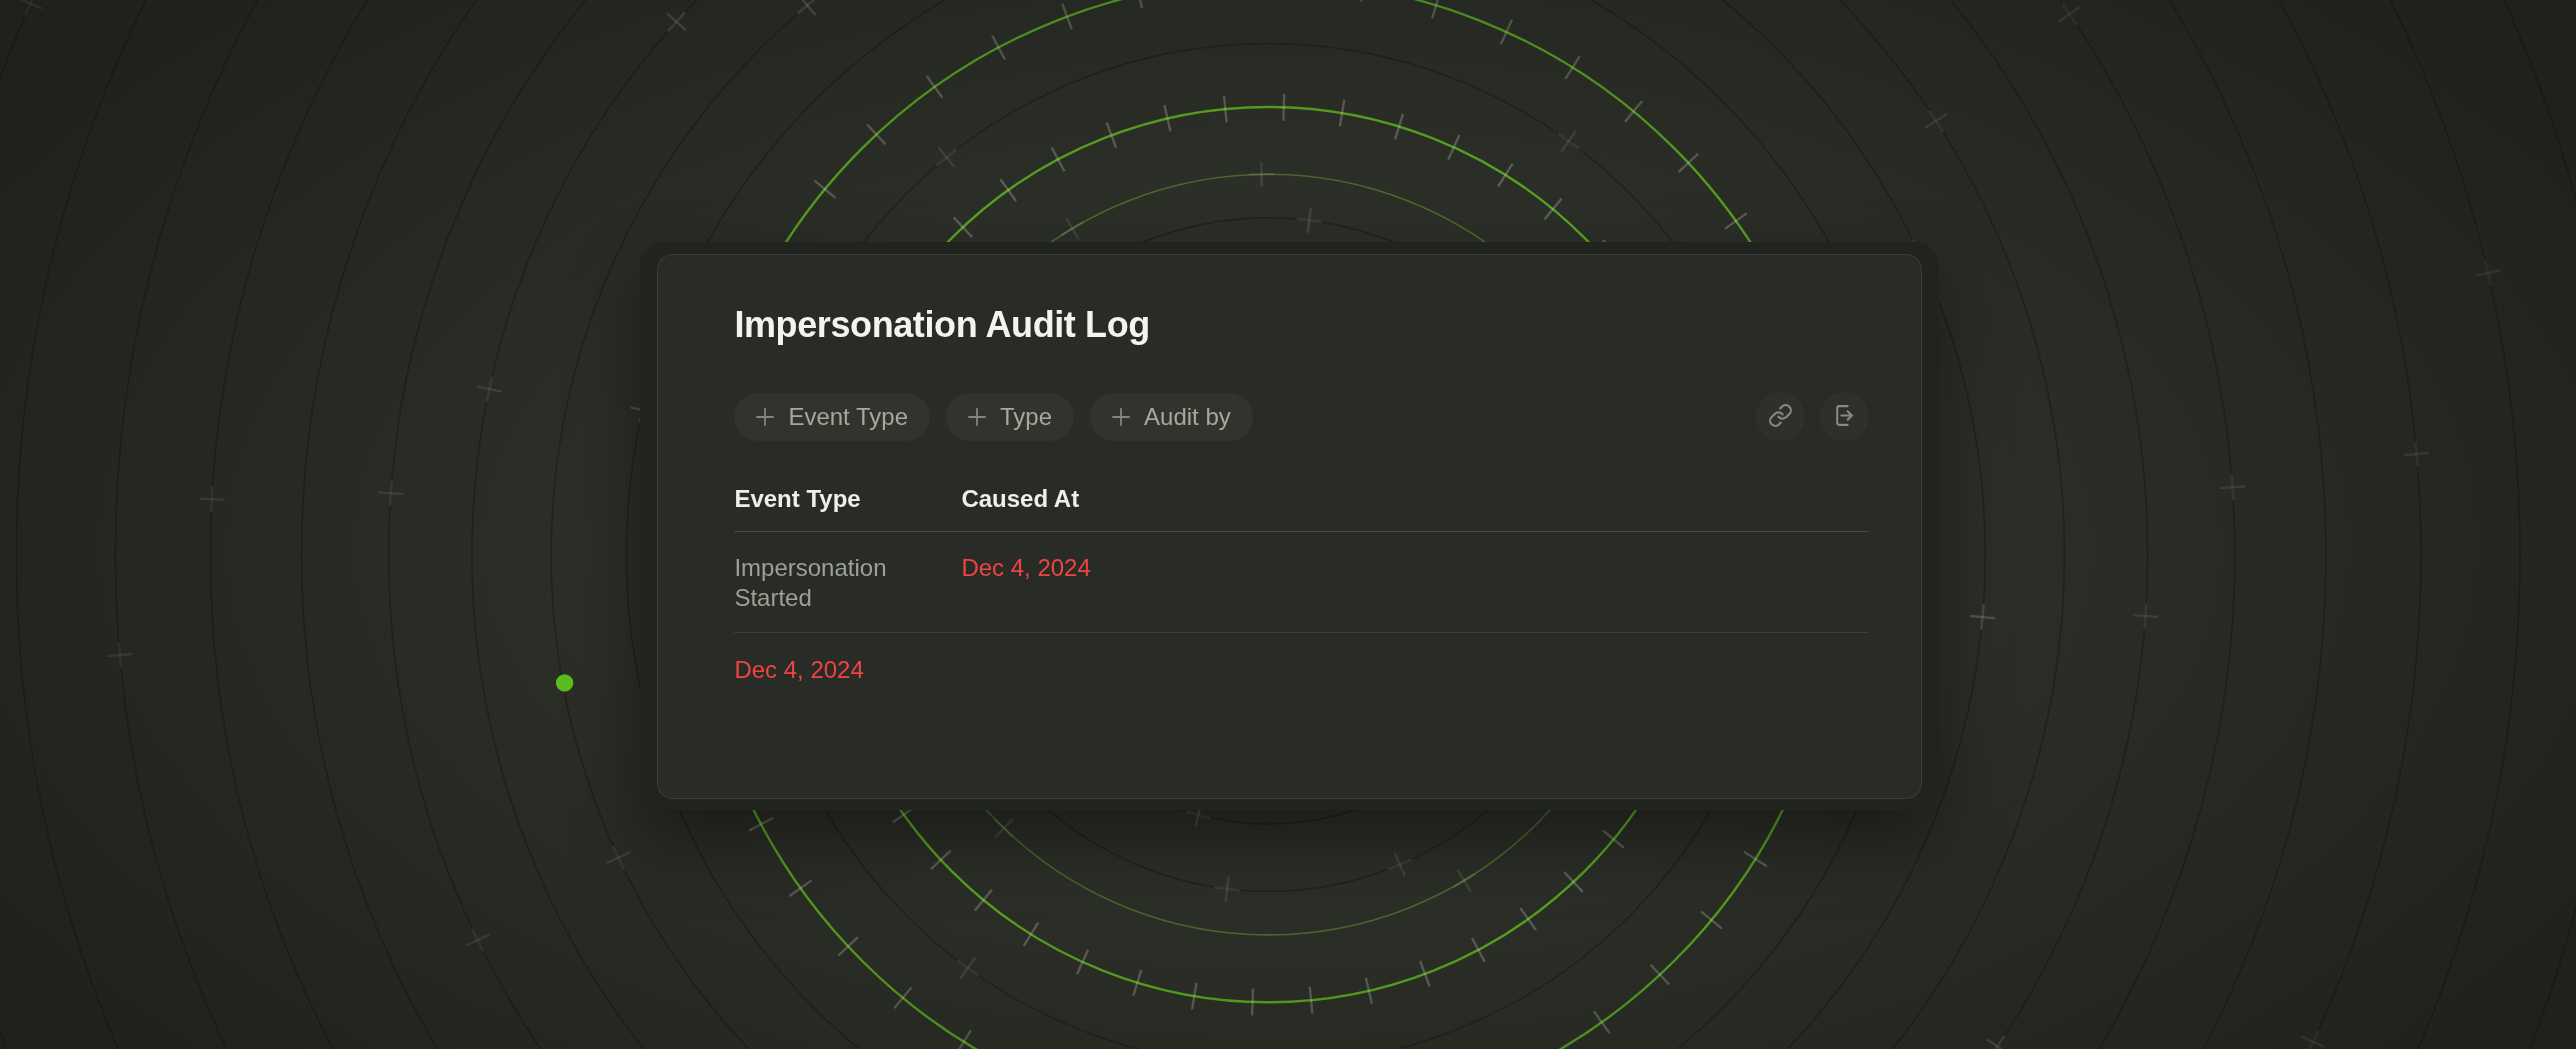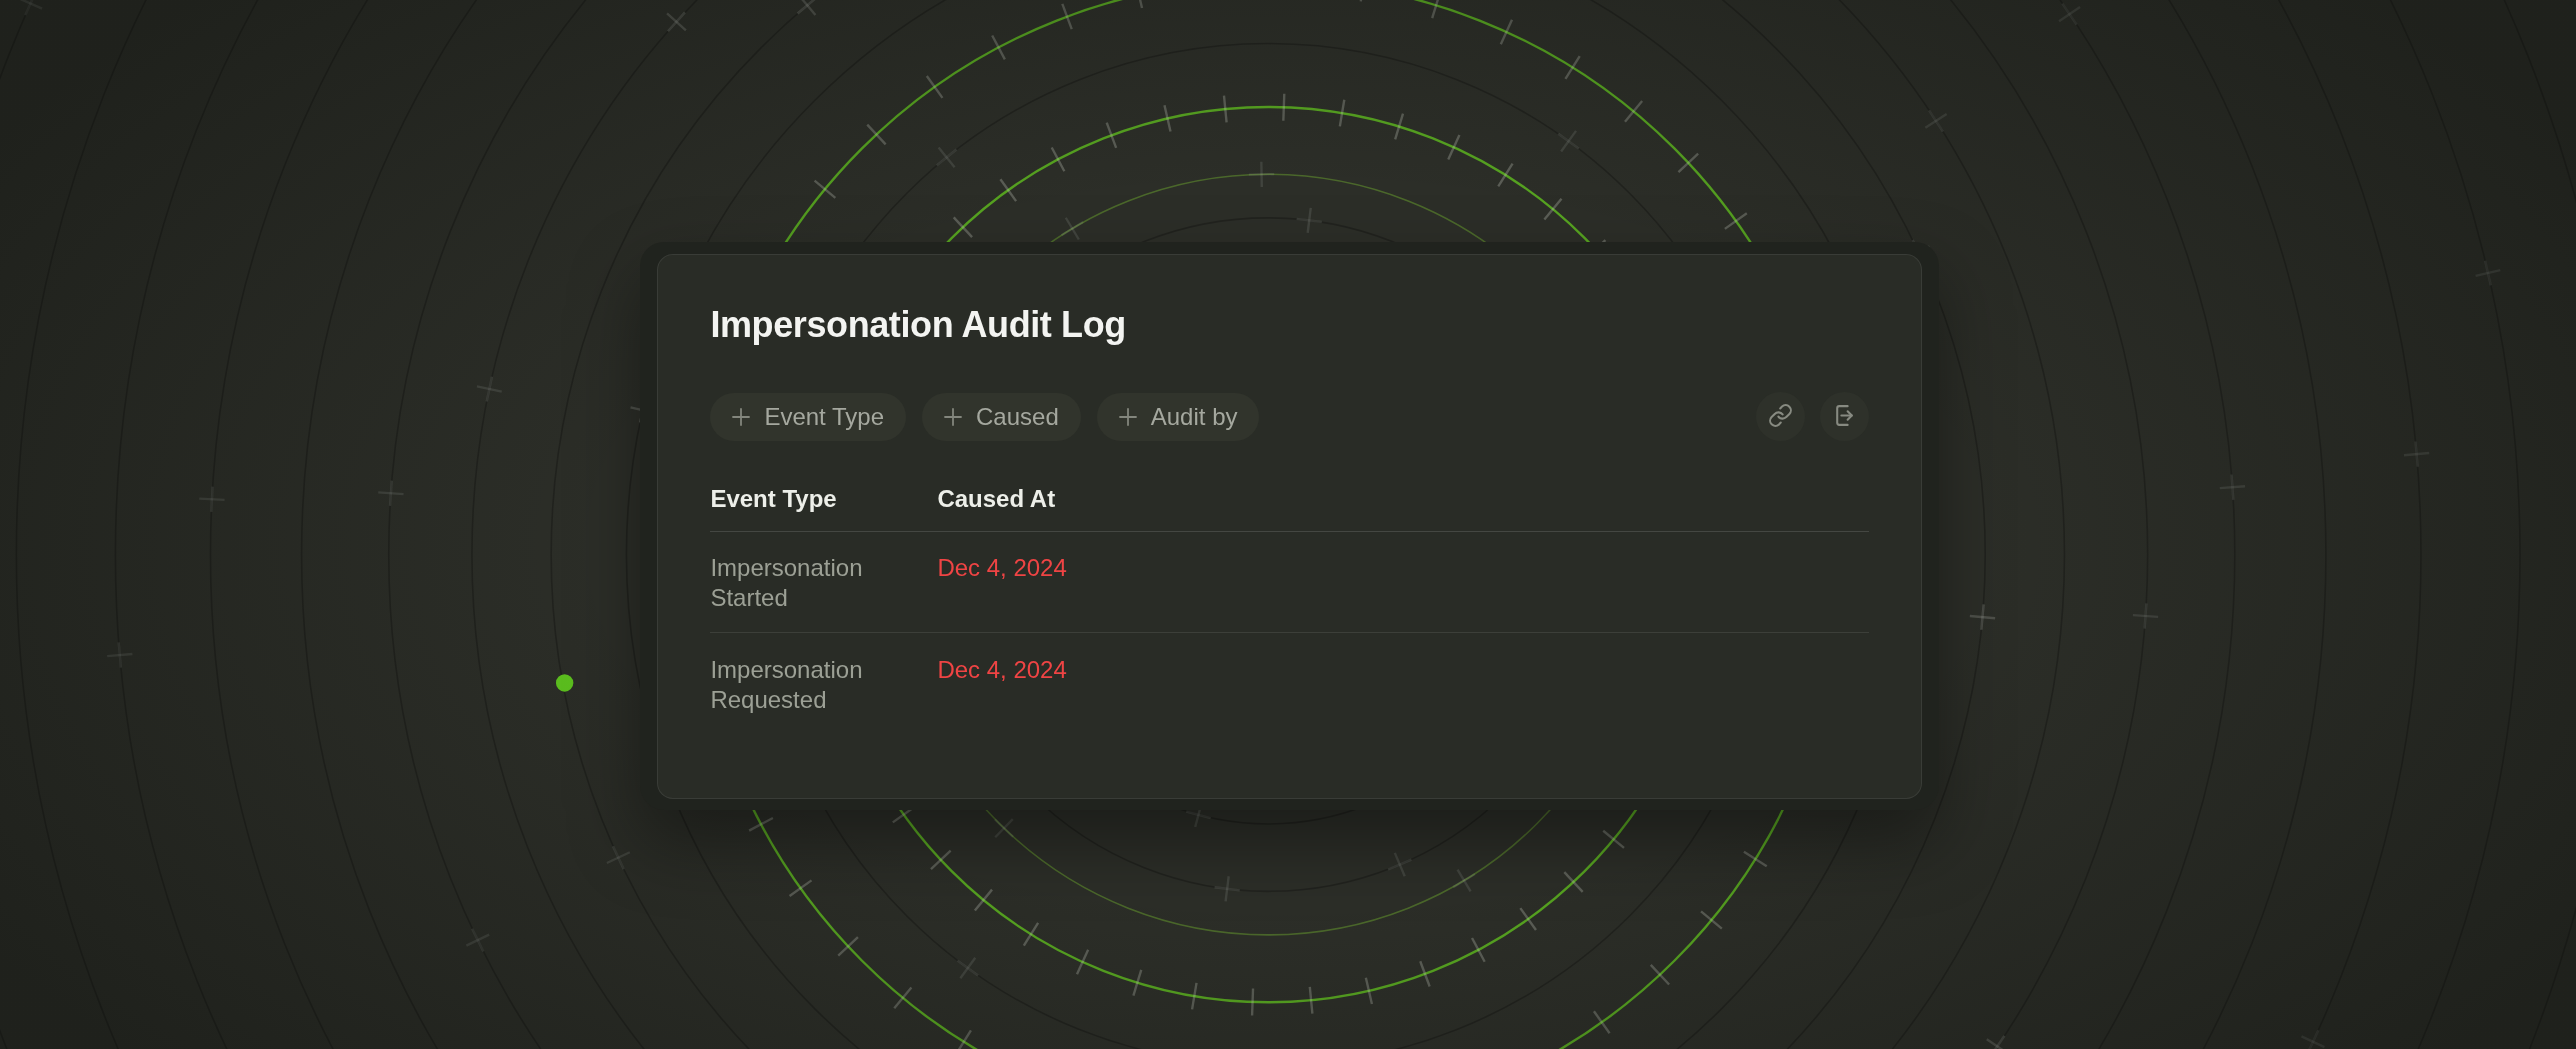--- a/index.html
+++ b/index.html
@@ -16,21 +16,21 @@
   
   .card-frame{
     position:absolute;left:640px;top:242px;width:1299px;height:568px;
     background:#20231e;border-radius:24px;
     box-shadow:0 32px 71px rgba(0,0,0,0.38);
     padding:12px 17.4px 11px 17.4px;box-sizing:border-box;
   }
   .card{
     width:100%;height:100%;box-sizing:border-box;
     background:#292c26;border:1.6px solid rgba(255,255,255,0.08);border-radius:16px;
-    padding:48px 52px 40px 52px;overflow:hidden;
+    padding:48px 52px 40px 76px;overflow:hidden;
   }
   .card-title{
     margin:0;font-size:36px;line-height:43px;font-weight:600;
     letter-spacing:-0.4px;color:#f3f4f1;
   }
   
   .filter-bar{display:flex;align-items:center;gap:16px;margin-top:46px;height:49px;}
   .pill{
     display:inline-flex;align-items:center;gap:11px;height:48px;
     padding:0 22px 0 19px;border-radius:792px;background:#31342c;
@@ -589,21 +589,21 @@
           <span>Event Type</span>
         </button>
 
         <button class="pill">
           <span class="plus">
             <svg width="24" height="24" viewBox="0 0 24 24" fill="none" stroke="#83867d" stroke-width="1.8" stroke-linecap="round">
                 <line x1="12" y1="4" x2="12" y2="20"></line>
                 <line x1="4" y1="12" x2="20" y2="12"></line>
               </svg>
           </span>
-          <span>Caused</span>
+          <span>Type</span>
         </button>
 
         <button class="pill">
           <span class="plus">
             <svg width="24" height="24" viewBox="0 0 24 24" fill="none" stroke="#83867d" stroke-width="1.8" stroke-linecap="round">
                 <line x1="12" y1="4" x2="12" y2="20"></line>
                 <line x1="4" y1="12" x2="20" y2="12"></line>
               </svg>
           </span>
           <span>Audit by</span>
@@ -636,21 +636,20 @@
           <div>Event Type</div>
           <div>Caused At</div>
         </div>
 
         <div class="trow">
           <div class="cell-type">Impersonation Started</div>
           <div class="cell-date">Dec 4, 2024</div>
         </div>
 
         <div class="trow">
-          <div class="cell-type">Impersonation Requested</div>
           <div class="cell-date">Dec 4, 2024</div>
         </div>
 
       </div>
     </div>
   </div>
 </div>
 
 
 </body></html>

